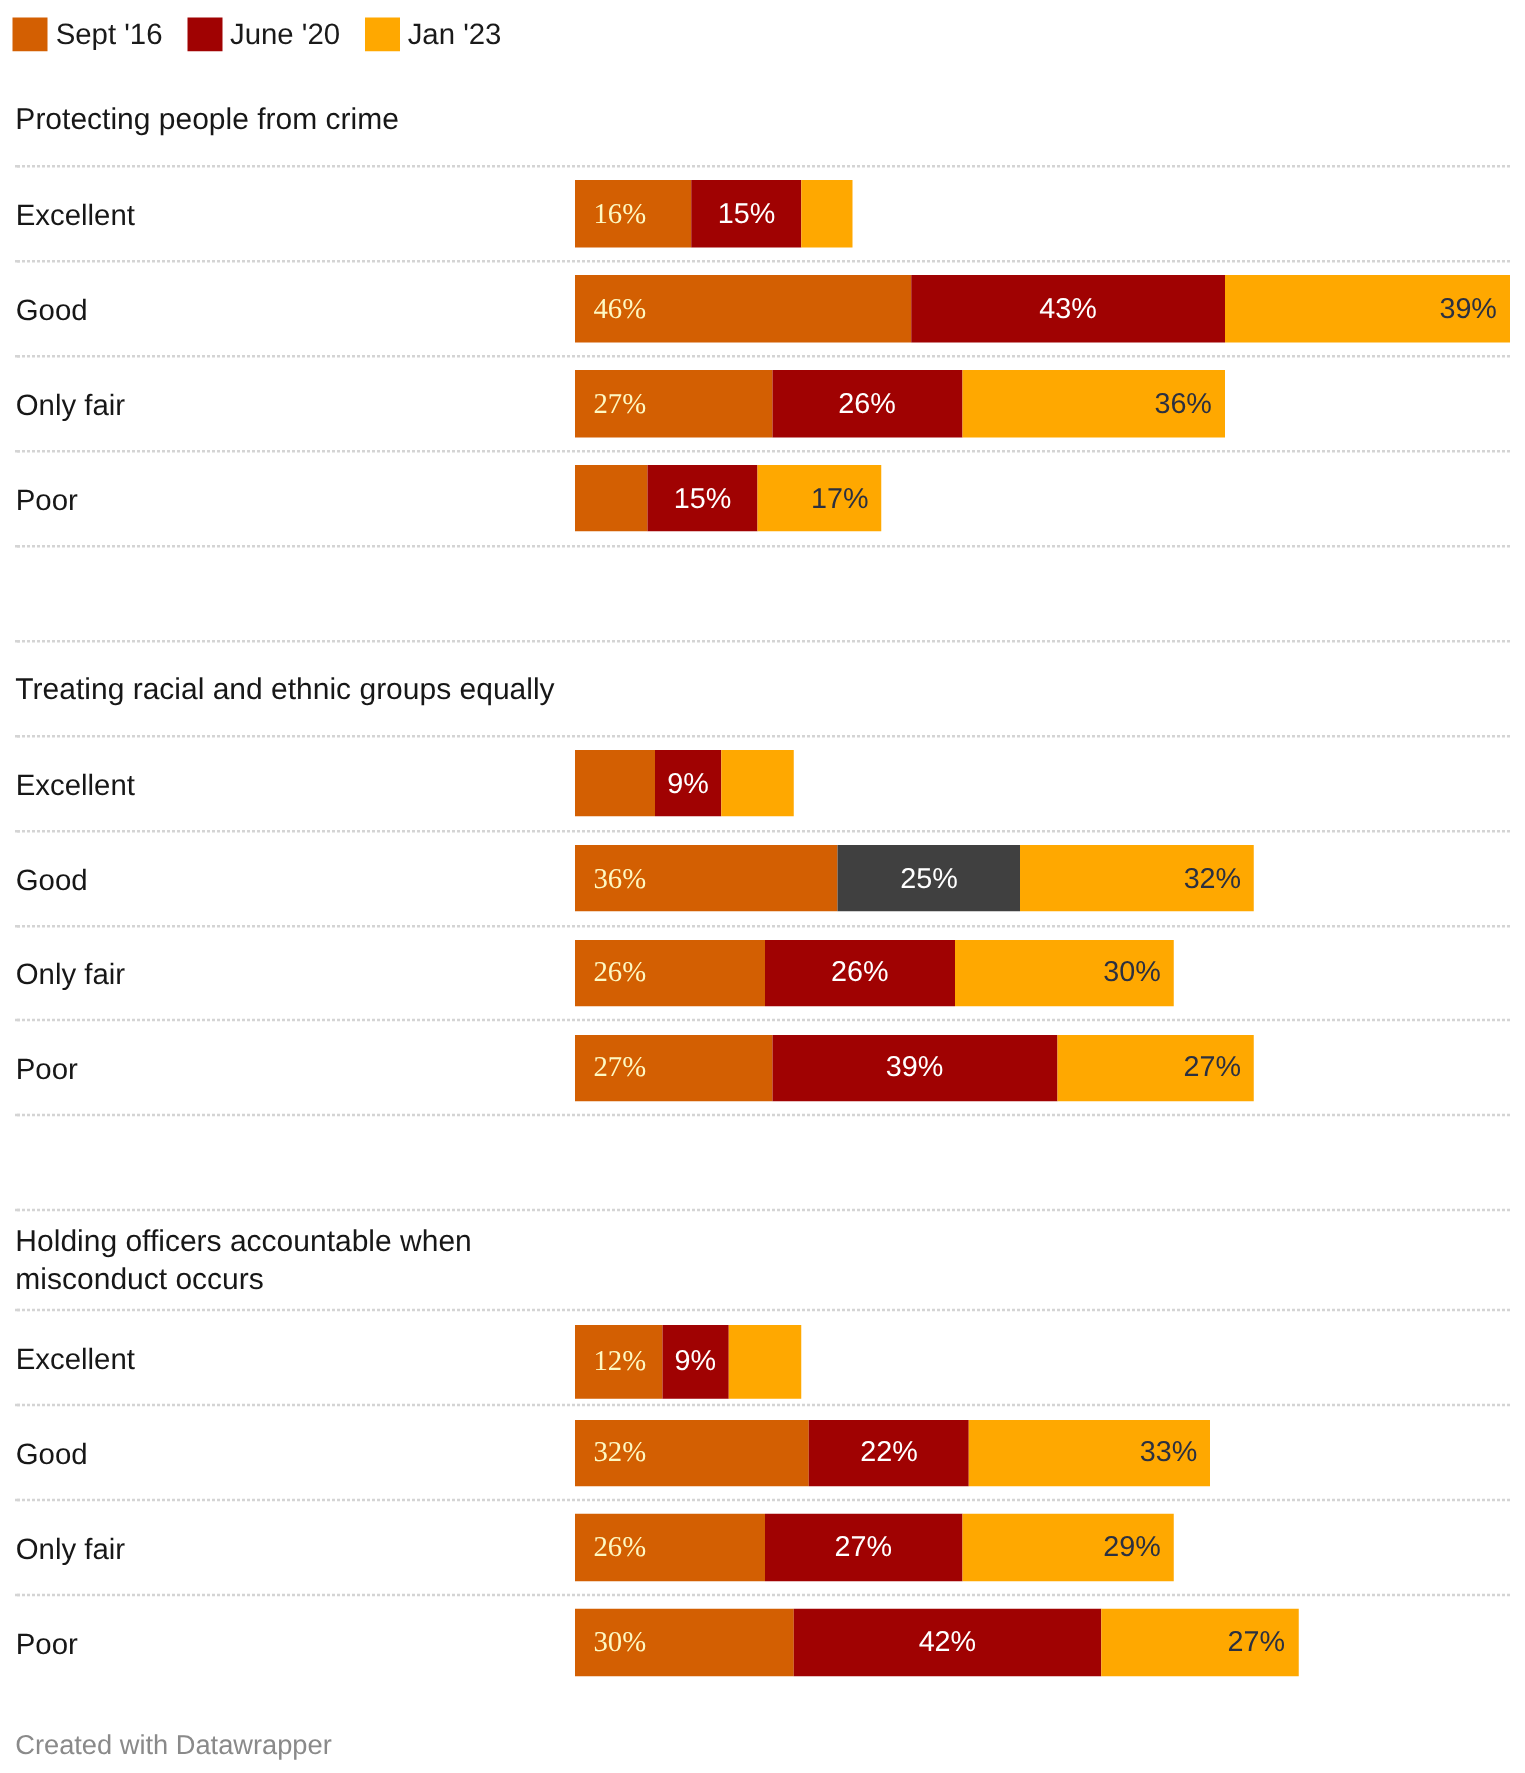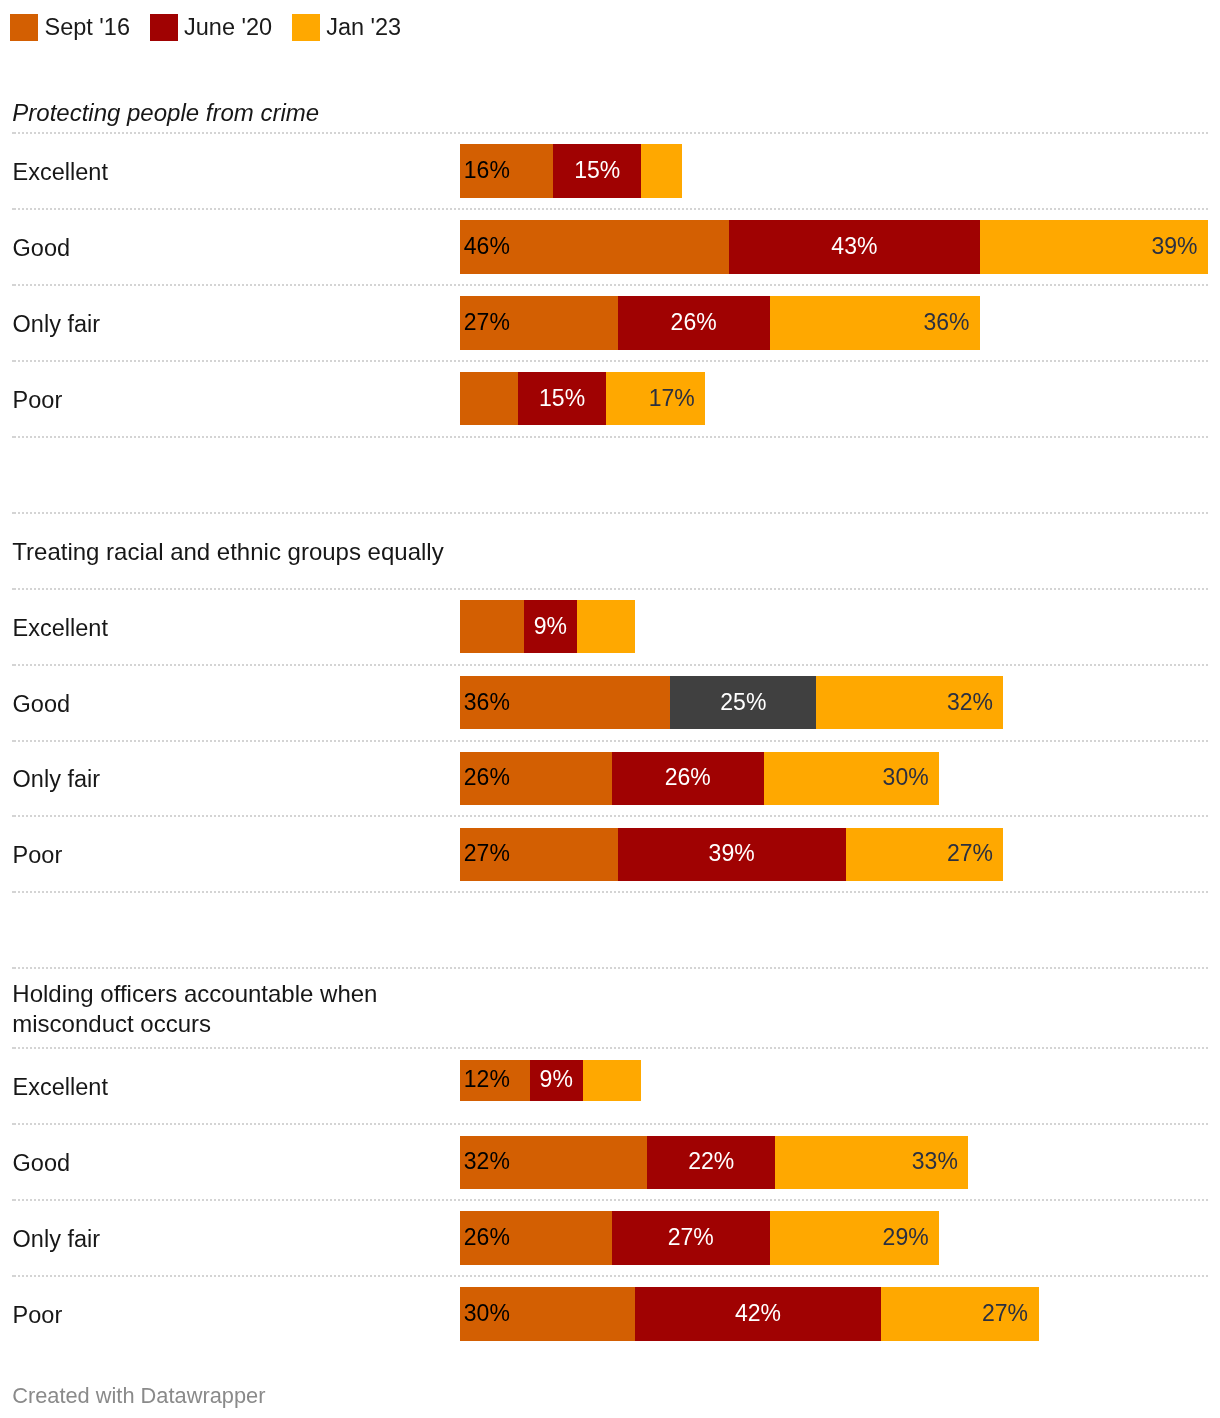--- a/index.html
+++ b/index.html
@@ -40,21 +40,21 @@
               color: #171717; display: flex; align-items: center; }
   .rowlabel > span { position: relative; top: 1px; }
   .spacer { position: absolute; left: 0; width: 1220px; }
 
   
   .bar { position: absolute; display: flex; }
   .seg { height: 100%; position: relative; box-sizing: border-box;
          display: flex; align-items: center;
          font-size: 23px; line-height: 1; white-space: nowrap; }
   .seg span { position: relative; top: -0.5px; transform: translateZ(0); }
-  .seg.s0 { justify-content: flex-start; padding-left: 4px; color: #000000; }
+  .seg.s0 { justify-content: flex-start; padding-left: 15px; color: #fef9c3; font-family: Liberation Serif, serif; }
   .seg.s1 { justify-content: center; color: #ffffff; }
   .seg.s2 { justify-content: flex-end; padding-right: 10.5px; color: #2b3040; }
 
   
   .footer { position: absolute; left: 12.2px; top: 1383px;
             font-size: 21.8px; line-height: 26px; color: #8a8a8a; }
 </style>
 </head>
 <body>
 
@@ -70,21 +70,21 @@
       <span class="legend-swatch" style="background:#a00202;"></span>
       <span class="legend-label">June '20</span>
     </div>
     <span class="legend-gap"></span>
     <div class="legend-item">
       <span class="legend-swatch" style="background:#ffa800;"></span>
       <span class="legend-label">Jan '23</span>
     </div>
   </div>
 
-  <div class="grouptitle" style="top:74px;height:75.95px;font-style:italic;">
+  <div class="grouptitle" style="top:57px;height:75.95px;">
     <div>Protecting people from crime</div>
   </div>
   <div class="rule" style="top:131.9px;"></div>
   <div class="rowlabel" style="top:132.9px;height:75.95px;">
     <span>Excellent</span>
   </div>
   <div class="bar" style="left:459.8px;top:144.125px;height:53.5px;width:222.148px;">
     <div class="seg s0" style="width:93.536px;background:#d35f02;">
       <span>16%</span>
     </div>
@@ -211,21 +211,21 @@
   <div class="spacer" style="top:892.4px;height:75.95px;"></div>
   <div class="rule" style="top:967.35px;"></div>
 
   <div class="grouptitle" style="top:968.35px;height:80px;">
     <div>Holding officers accountable when misconduct occurs</div>
   </div>
   <div class="rule" style="top:1047.35px;"></div>
   <div class="rowlabel" style="top:1048.35px;height:75.95px;">
     <span>Excellent</span>
   </div>
-  <div class="bar" style="left:459.8px;top:1059.575px;height:41px;width:181.226px;">
+  <div class="bar" style="left:459.8px;top:1059.575px;height:59px;width:181.226px;">
     <div class="seg s0" style="width:70.152px;background:#d35f02;">
       <span>12%</span>
     </div>
     <div class="seg s1" style="width:52.614px;background:#a00202;">
       <span>9%</span>
     </div>
     <div class="seg s2" style="width:58.46px;background:#ffa800;">
       <span></span>
     </div>
   </div>

